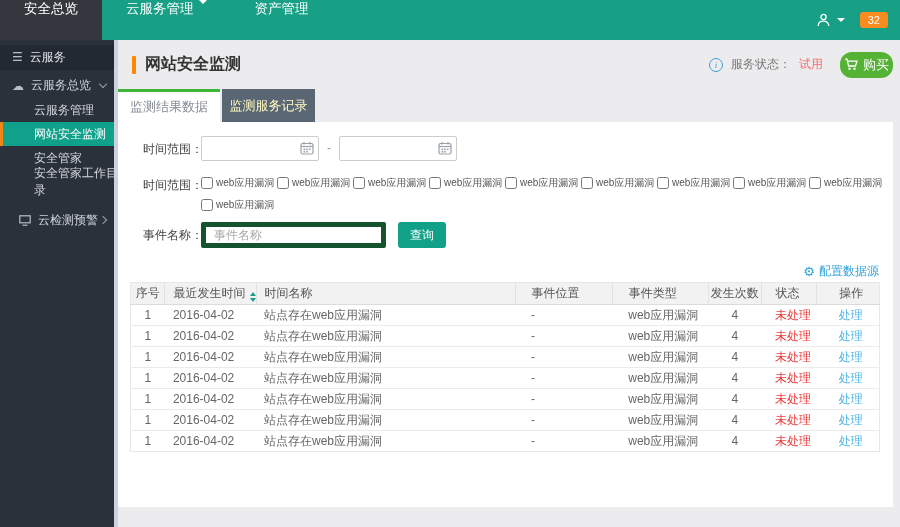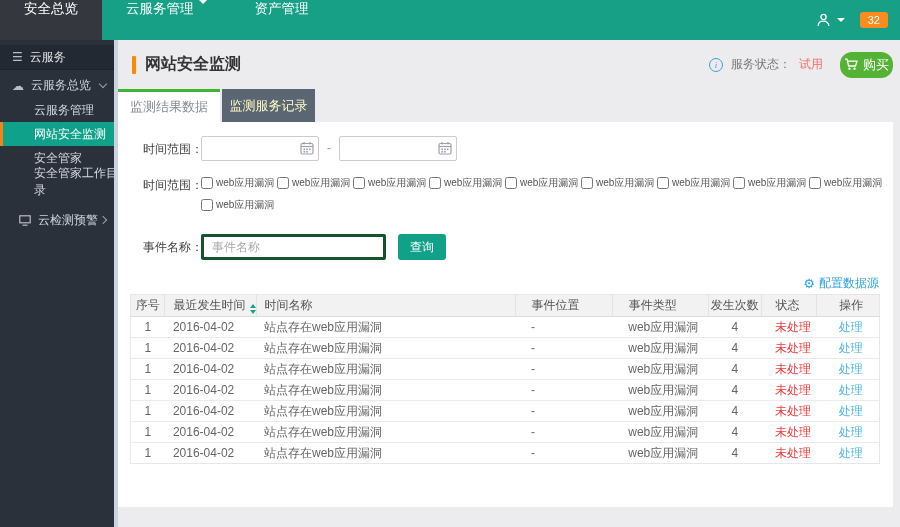--- a/index.html
+++ b/index.html
@@ -53,32 +53,32 @@
   .tab.active { width:102px; background:#fff; border-top:3px solid #3eb534; color:#868d95; }
   .tab.inactive { width:93px; background:#5a6673; color:#fef9c3; margin-left:2px; }
 
   
   .panel { background:#fff; height:385px; overflow:hidden; }
   .form-row { display:flex; align-items:flex-start; padding-left:25px; font-size:12px; color:#444; }
   .form-label { width:58px; flex-shrink:0; line-height:26px; white-space:nowrap; }
   .r1 { margin-top:14px; }
   .r2 { margin-top:10px; }
   .r3 { margin-top:12px; }
-  .r4 { margin-top:18px; }
+  .r4 { margin-top:6px; }
   .date-wrap { position:relative; }
   .date-input { width:118px; height:25px; border:1px solid #ccc; border-radius:2px; padding:0 24px 0 6px; font-size:12px; font-family:inherit; color:#555; }
   .cal-icon { position:absolute; right:5px; top:5px; }
   .range-sep { line-height:25px; margin:0 8px; color:#999; }
   .cb-rows { display:flex; flex-direction:column; }
   .cb-row { display:flex; align-items:center; height:22px; }
   .cb { display:inline-flex; align-items:center; gap:3px; margin-right:5px; font-size:10px; color:#555; white-space:nowrap; width:71px; }
   .cb input { width:12px; height:12px; margin:0; flex-shrink:0; }
   .radio { display:inline-flex; align-items:center; gap:4px; margin-right:18px; font-size:12px; color:#555; line-height:26px; }
   .radio input { width:13px; height:13px; margin:0; }
-  .name-input { width:185px; height:26px; border:3px solid #14532d; border-radius:2px; padding:0 8px; font-size:12px; font-family:inherit; color:#555; }
+  .name-input { width:185px; height:26px; border:5px solid #14532d; border-radius:2px; padding:0 8px; font-size:12px; font-family:inherit; color:#555; }
   .name-input::placeholder { color:#aaa; }
   .search-btn { margin-left:12px; height:26px; padding:0 12px; background:#11a189; color:#fff; border:none; border-radius:3px; font-size:12px; cursor:pointer; font-family:inherit; }
 
   .ds-row { margin-top:14px; height:18px; display:flex; justify-content:flex-end; align-items:center; gap:4px; padding-right:14px;
             color:#2da2dd; font-size:12px; cursor:pointer; }
   .gear { font-size:13px; line-height:1; }
 
   
   .tbl-wrap { margin:2px 13px 0 12px; }
   table { width:100%; border-collapse:collapse; table-layout:fixed; border:1px solid #e7e7e7; }

